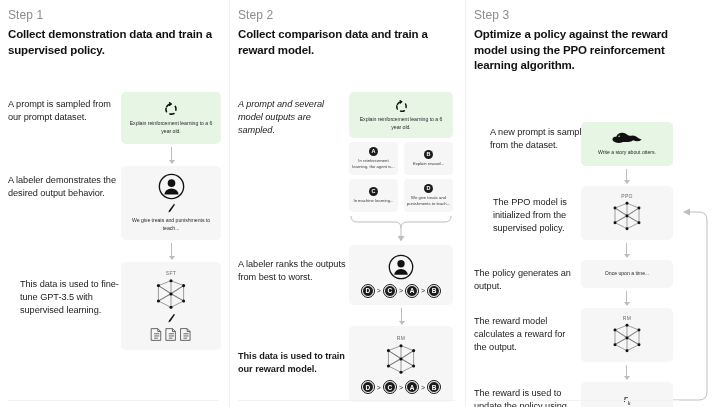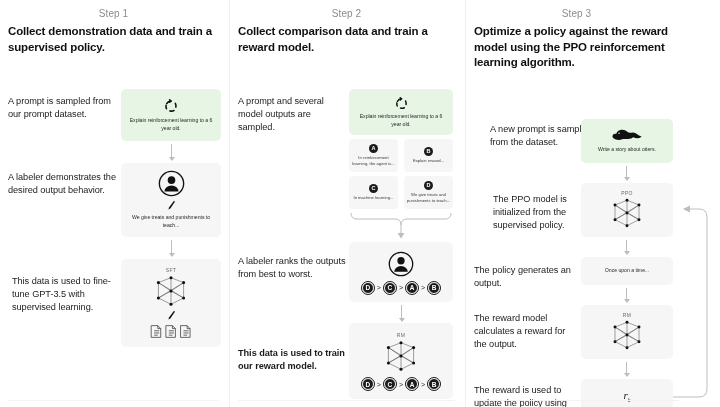--- a/index.html
+++ b/index.html
@@ -28,25 +28,24 @@
   .col2 { width: 236px; border-left: 1px solid #f0f0f0; }
   .col3 { width: 224px; border-left: 1px solid #f0f0f0; }
 
   .bottom-rule {
     position: absolute;
     left: 8px; right: 10px; bottom: 6px;
     height: 1px; background: #f2f2f2;
   }
 
   .step-label {
-    font-size: 10px;
+    font-size: 12px;
     color: #8c8c8c;
     letter-spacing: .1px;
     margin-bottom: 5px;
-    text-align: center;
   }
   .step-title {
     font-size: 11.5px;
     font-weight: bold;
     line-height: 1.35;
     letter-spacing: -.15px;
     color: #111111;
     margin-bottom: 4px;
   }
 
@@ -202,21 +201,21 @@
         <span class="svgwrap" style="margin-top:3px;">
           <svg width="9" height="11" viewBox="0 0 12 16">
             <path d="M9.6 1.2 L11 2.7 L4.3 12.4 L1.6 13.8 L2.3 10.9 Z" fill="#111"></path>
           </svg>
         </span>
         <div class="panel-text" style="margin-top:3px;">We give treats and punishments to teach...</div>
       </div>
 
       <div class="arrow" style="top:181px; left:163px; height:16px;"></div>
 
-      <div class="row" style="top:216px; left:4px; width:112px;">
+      <div class="row" style="top:216px; left:12px; width:112px;">
         <div class="caption">This data is used to fine-tune GPT-3.5 with supervised learning.</div>
       </div>
 
       <div class="panel plain" style="top:200px; left:113px; width:100px; height:88px;">
         <div class="panel-tag">SFT</div>
         <span class="svgwrap">
           <svg width="42" height="34" viewBox="0 0 60 48">
             <g stroke="#555" stroke-width="0.8" fill="none">
               <path d="M12 12 L30 5 L48 12 L48 34 L30 43 L12 34 Z"></path>
               <path d="M12 12 L30 24 L48 12 M12 34 L30 24 L48 34 M30 5 L30 24 L30 43"></path>
@@ -258,21 +257,21 @@
     </div>
     <div class="bottom-rule"></div>
   </div>
 
   <div class="column col2">
     <div class="step-label">Step 2</div>
     <div class="step-title">Collect comparison data and train a reward model.</div>
 
     <div class="rows">
 
-      <div class="row" style="top:36px; left:0; width:108px;">
+      <div class="row" style="top:36px; left:0; width:108px;font-style:italic;">
         <div class="caption">A prompt and several model outputs are sampled.</div>
       </div>
 
       <div class="panel green" style="top:30px; left:111px; width:104px; height:46px;">
         <span class="svgwrap">
           <svg width="15" height="15" viewBox="0 0 24 24" fill="none" stroke="#111" stroke-width="2.4" stroke-linecap="round">
             <path d="M5.5 8.5 A8 8 0 0 1 12 4.5"></path>
             <path d="M18.5 8 A8 8 0 0 1 19.3 13.6"></path>
             <path d="M16.5 18.8 A8 8 0 0 1 10.5 19.4"></path>
             <path d="M5.2 16 A8 8 0 0 1 4.6 11"></path>

